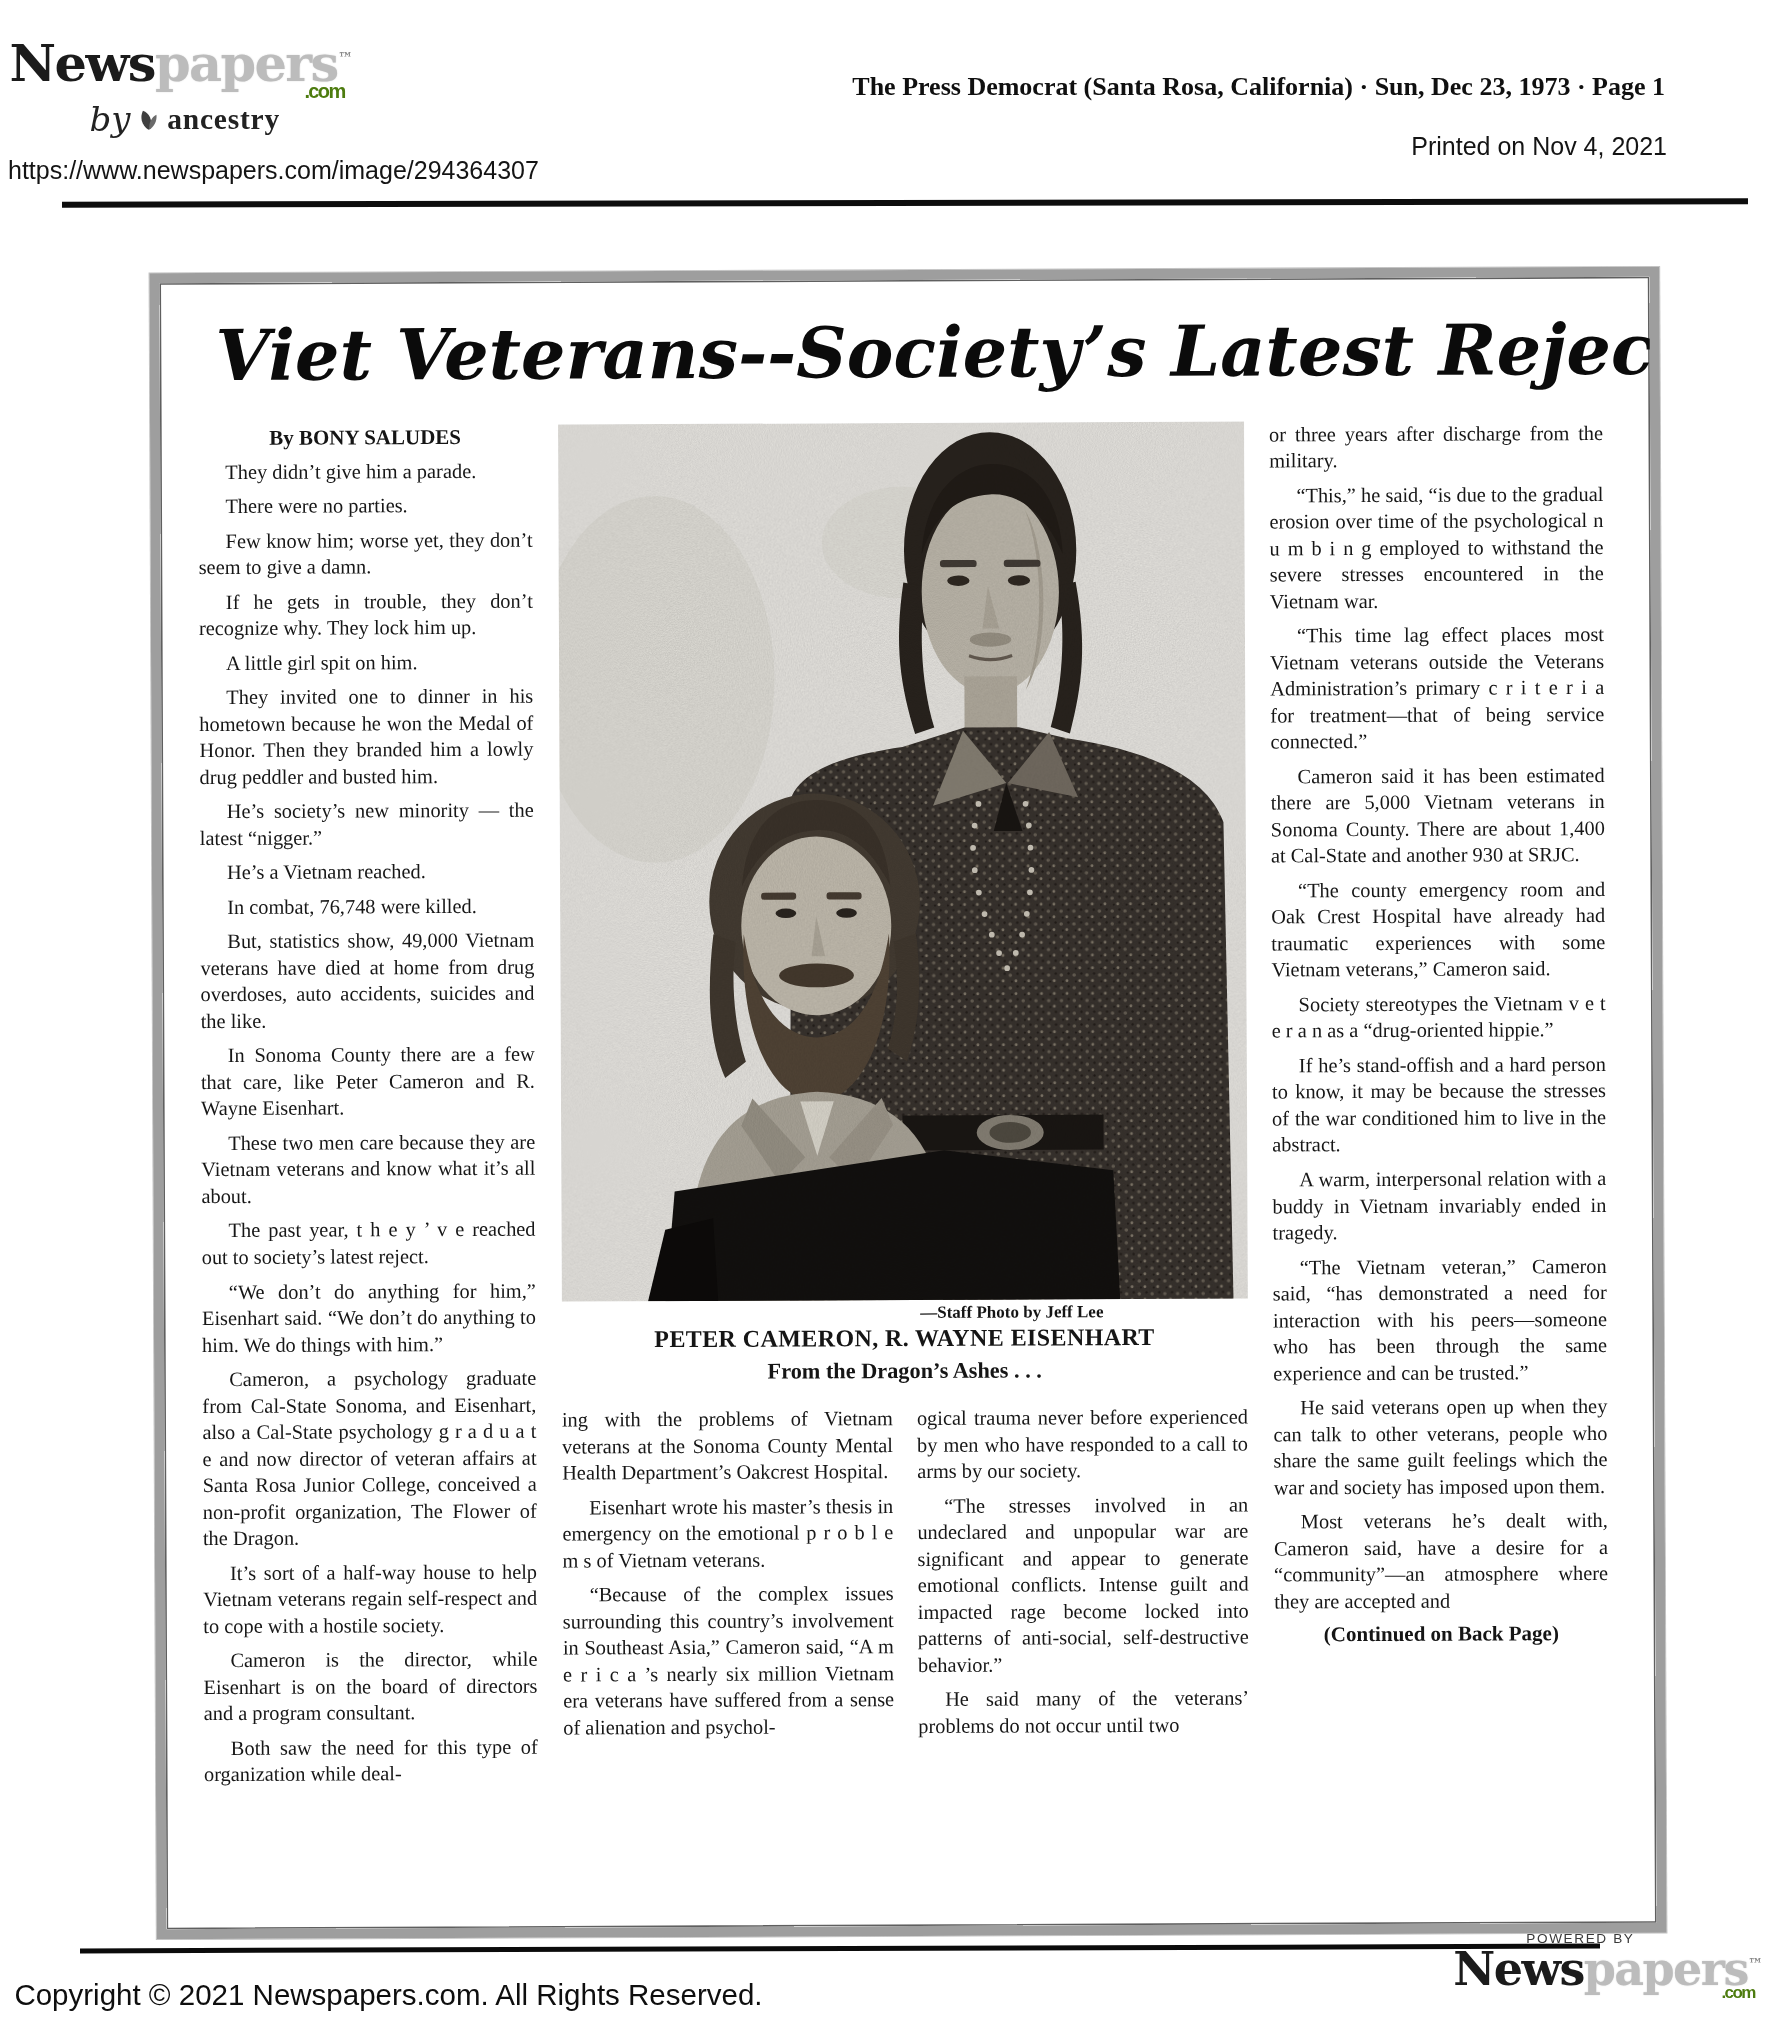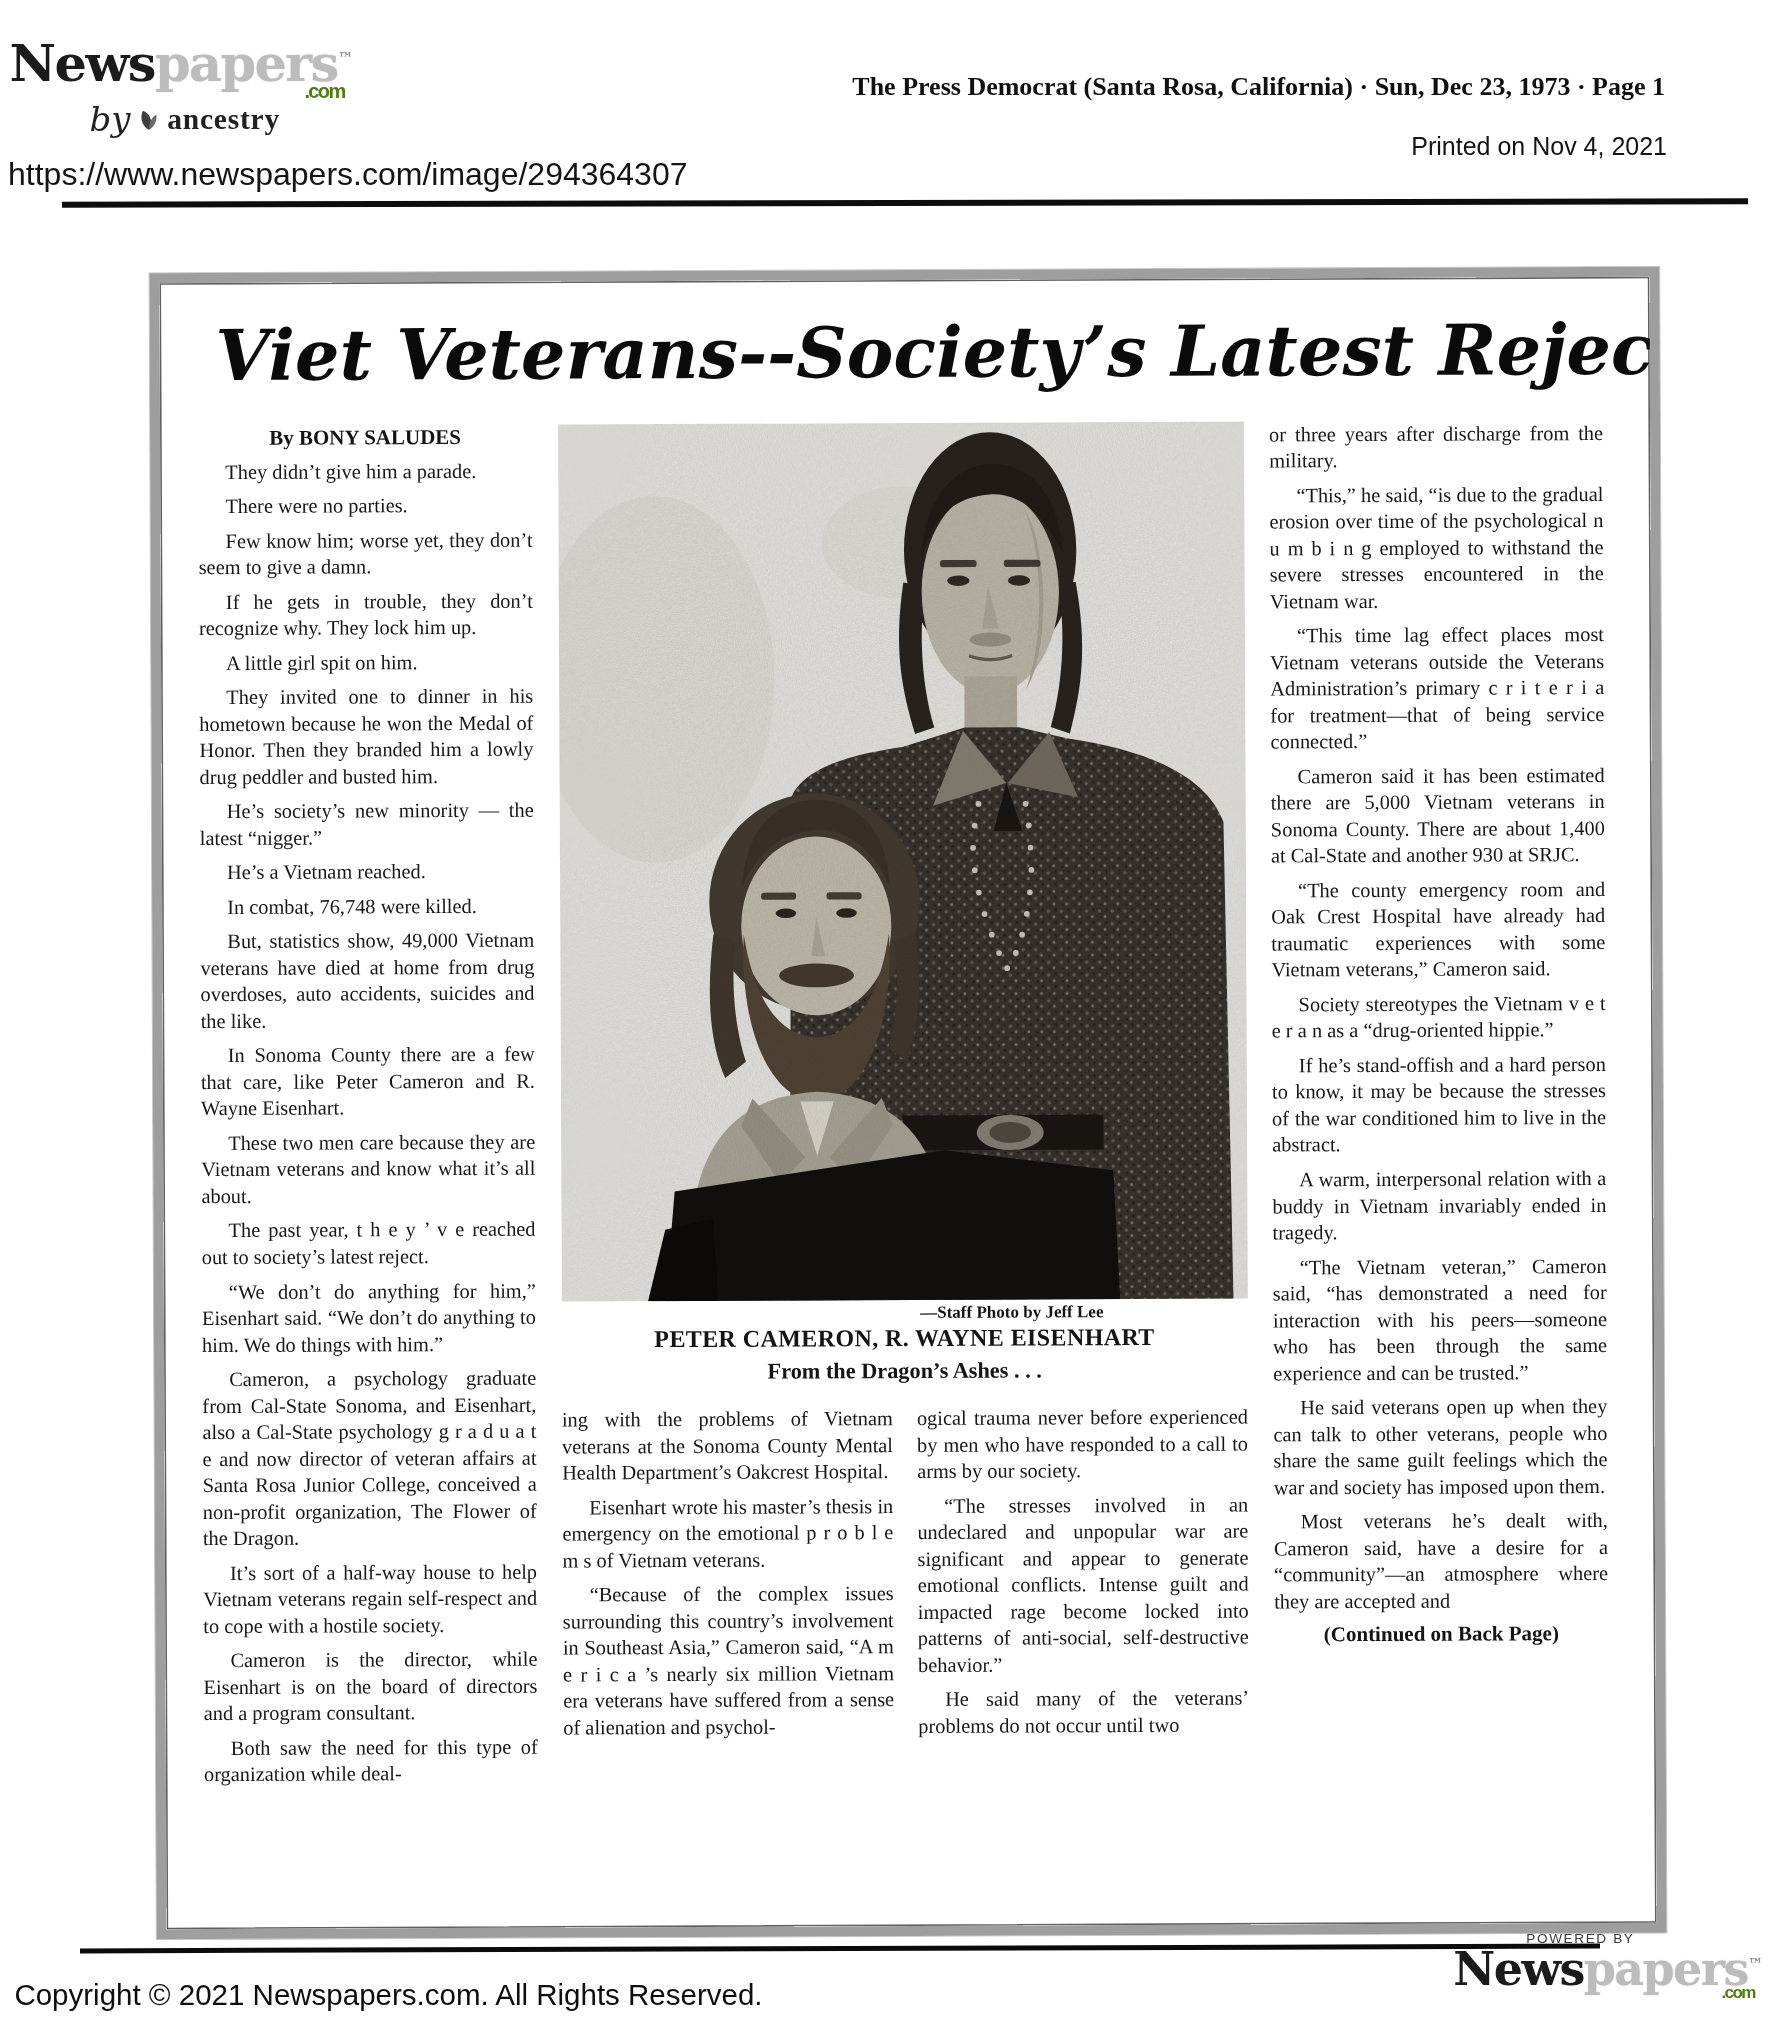--- a/index.html
+++ b/index.html
@@ -17,21 +17,21 @@
   .logo-line .tm { font-size:15px; vertical-align:super; color:#8a8a8a; letter-spacing:0; }
   .logo-com { display:block; text-align:right; font-family:"Liberation Sans",sans-serif;
               font-weight:bold; font-size:20px; color:#4d7c0f; margin-top:-8px; padding-right:8px; }
   .np-byline { margin-top:-1.6px; padding-left:80px; font-size:29.5px; color:#222;
                display:flex; align-items:center; gap:4.8px; }
   .np-byline .by { font-style:italic; font-family:"DejaVu Serif",serif; font-size:34px; }
   .np-byline .anc { font-family:Liberation Serif, serif; letter-spacing:0.8px; font-weight:600; }
   .leaf { width:27px; height:27px; }
 
   .url { position:absolute; left:8px; top:156px; font-family:"Liberation Sans",sans-serif;
-         font-size:32px; color:#141414; }
+         font-size:25px; color:#141414; }
 
   .source { position:absolute; right:120px; top:72px; font-size:26px; font-weight:bold;
             font-family:"Liberation Serif",serif; color:#101010; }
   .printed { position:absolute; right:118px; top:132px; font-size:25px;
              font-family:"Liberation Sans",sans-serif; color:#141414; }
 
   .top-rule { position:absolute; left:62px; top:200px; width:1686px; height:5.6px;
               background:#0d0d0d; transform:rotate(-0.12deg); }
 
   

